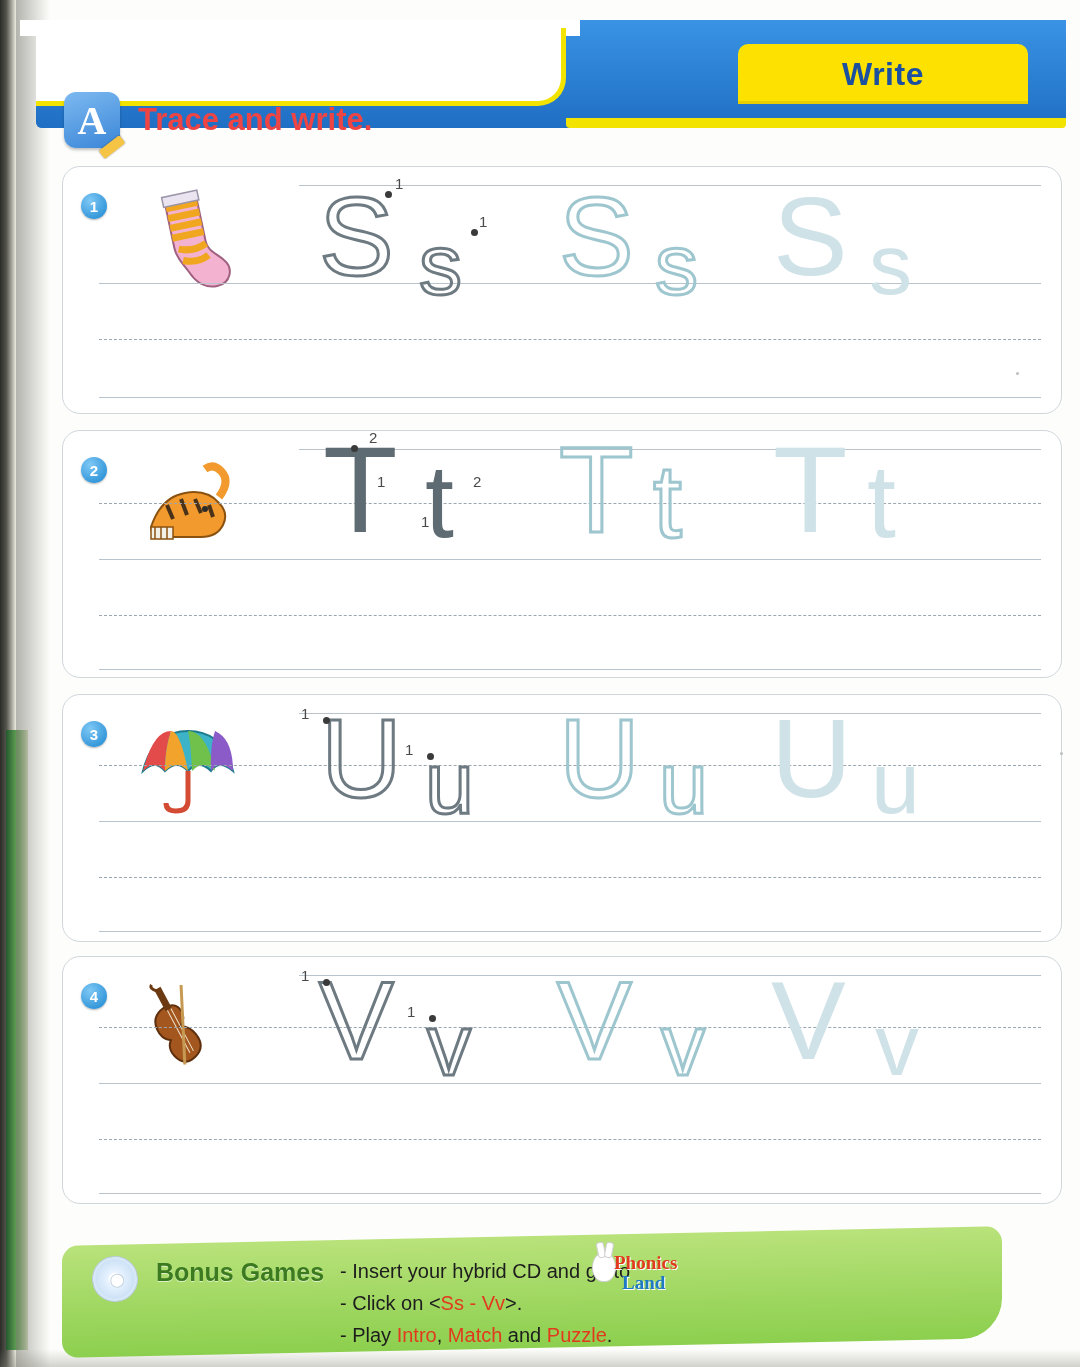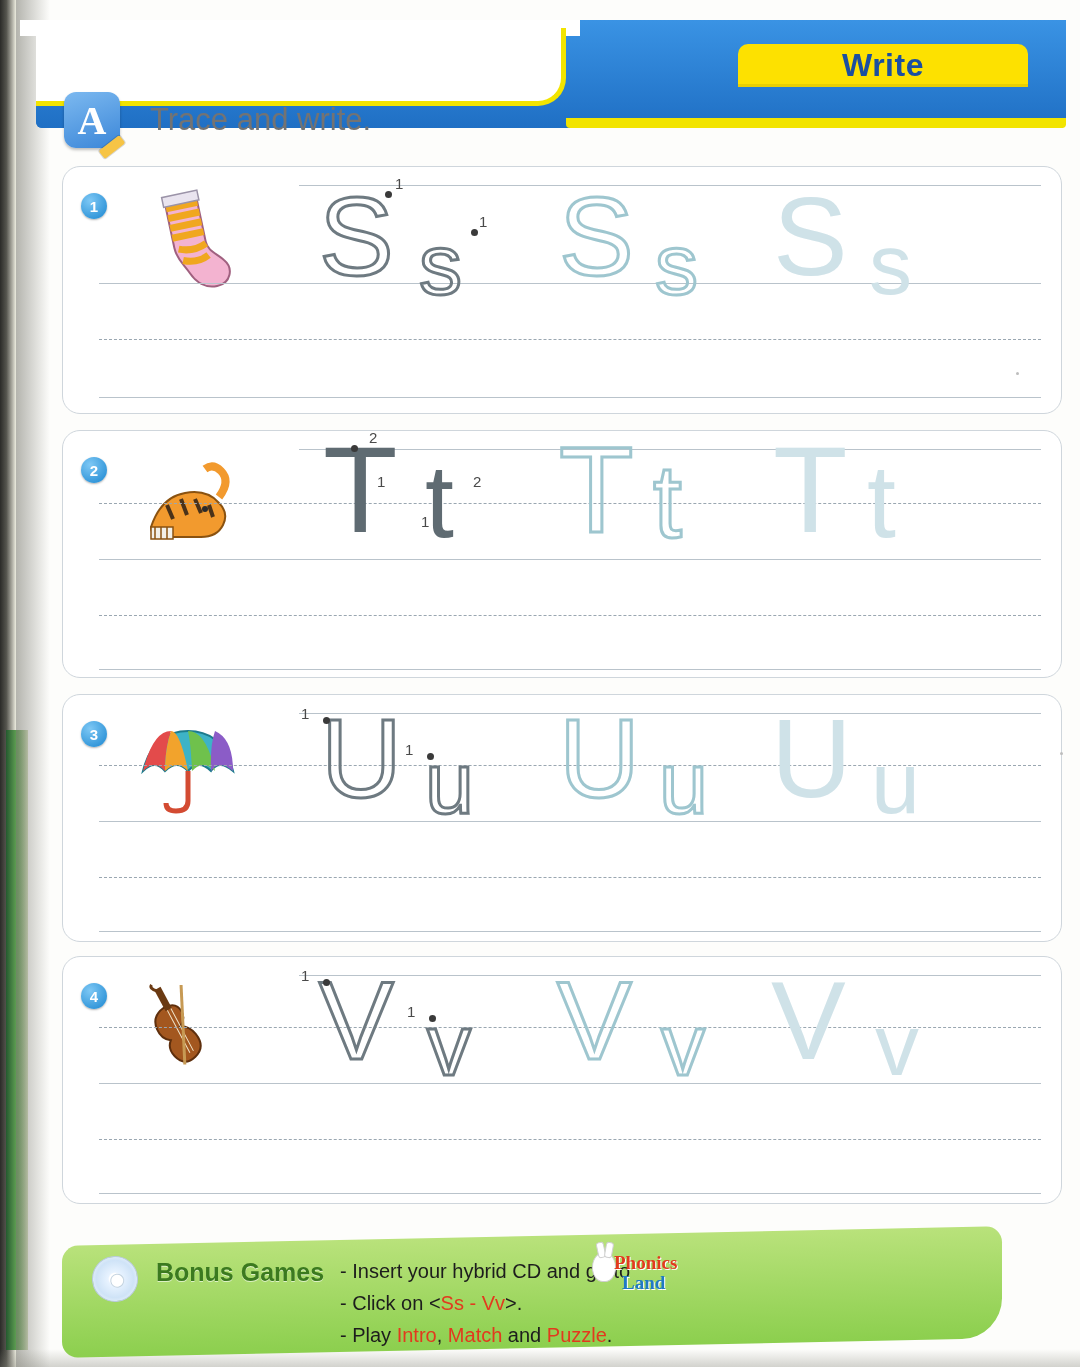--- a/index.html
+++ b/index.html
@@ -70,21 +70,21 @@
   }
   .header-white-fill {
     position: absolute;
     left: 20px; top: 20px;
     width: 560px; height: 16px;
     background: #ffffff;
   }
   .write-tab {
     position: absolute;
     right: 52px; top: 44px;
-    width: 290px; height: 43px;
+    width: 290px; height: 60px;
     background: #fde100;
     border-radius: 10px 10px 0 0;
     display: flex; align-items: center; justify-content: center;
     box-shadow: inset 0 -3px 0 rgba(0,0,0,.08);
   }
   .write-tab span {
     color: #1b4fa0;
     font-weight: bold;
     font-size: 32px;
     letter-spacing: .5px;
@@ -119,23 +119,22 @@
   .letter-badge .pencil {
     position: absolute; right: -5px; bottom: -4px;
     width: 26px; height: 10px;
     background: #f6c445;
     transform: rotate(-38deg);
     border-radius: 2px;
     box-shadow: 0 0 0 1px rgba(0,0,0,.15);
   }
   .section-title-row .title {
     font-size: 31px;
-    color: #737373;
-    font-weight: normal;
-    margin-left: 12px;
+    color: #ef4444;
+    font-weight: bold;
   }
 
   
   .exercise {
     position: absolute;
     left: 62px;
     width: 1000px;
     height: 248px;
     border: 1px solid #cfd6dc;
     border-radius: 18px;

